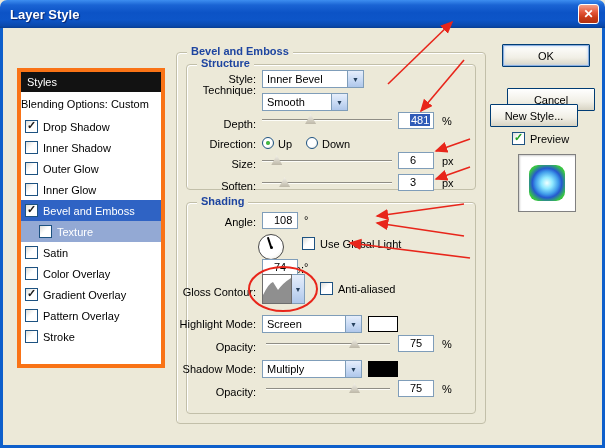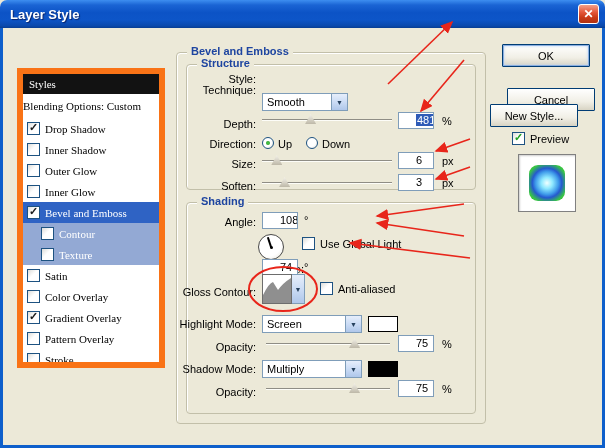--- a/index.html
+++ b/index.html
@@ -25,21 +25,21 @@
   }
   .winbody {
     position:absolute; top:28px; left:0; right:0; bottom:0;
     background:#ECE9D8;
     border:3px solid #0E5FCB; border-top:none;
   }
 
   
   .styles-list {
     position:absolute; left:14px; top:40px; width:148px; height:300px;
-    background:#fff; border:6px solid #f97316; overflow:hidden;font-family:Liberation Serif, serif;
+    background:#fff; border:4px solid #f97316; overflow:hidden;
   }
   .styles-header { height:21px; line-height:21px; background:#121212; color:#fff; padding-left:6px; border-bottom:1px solid #fff; }
   .blending-row { height:23px; line-height:23px; background:#fff; cursor:pointer; }
   .srow { height:21px; display:flex; align-items:center; gap:5px; padding-left:4px; cursor:pointer; }
   .srow.sub { padding-left:18px; }
   .srow.selected { background:#2F63C4; color:#fff; }
   .srow.subsel { background:#93A9D4; color:#fff; }
 
   
   .lcb, .cb {
@@ -61,21 +61,21 @@
     box-shadow:inset 1px 1px 0 #fff; }
   .gb-title { position:absolute; top:-8px; left:10px; background:#ECE9D8; padding:0 4px;
     color:#1E45A0; font-weight:bold; }
 
   
   .rlabel { position:absolute; width:90px; text-align:right; white-space:nowrap; }
   .lbl { position:absolute; white-space:nowrap; }
 
   
   .txt { position:absolute; height:17px; background:#fff; border:1px solid #7F9DB9;
-    font-size:11px; padding:1px 17px; overflow:hidden; white-space:nowrap; }
+    font-size:11px; padding:1px 11px; overflow:hidden; white-space:nowrap; }
   .txt.sel span { background:#2F5BB7; color:#fff; padding:0 1px; }
 
   
   .combo { position:absolute; height:18px; background:#fff; border:1px solid #7F9DB9;
     display:flex; align-items:center; cursor:pointer; }
   .combo .ctext { flex:1; padding:0 4px; overflow:hidden; white-space:nowrap; }
   .combo .cbtn { width:16px; align-self:stretch; border-left:1px solid #7F9DB9;
     background:linear-gradient(180deg,#E6EEFB,#CBDCF5 50%,#AFC7EA);
     display:flex; align-items:center; justify-content:center; font-size:7px; color:#26415E; }
 
@@ -151,24 +151,20 @@
       <div class="srow">
         <span class="lcb"></span>
         <span>Inner Glow</span>
       </div>
       <div class="srow selected">
         <span class="lcb checked"></span>
         <span>Bevel and Emboss</span>
       </div>
       <div class="srow sub subsel">
         <span class="lcb"></span>
-        <span>Contour</span>
-      </div>
-      <div class="srow sub subsel">
-        <span class="lcb"></span>
         <span>Texture</span>
       </div>
       <div class="srow">
         <span class="lcb"></span>
         <span>Satin</span>
       </div>
       <div class="srow">
         <span class="lcb"></span>
         <span>Color Overlay</span>
       </div>
@@ -189,20 +185,24 @@
 
   <div class="groupbox" style="left:176px; top:52px; width:310px; height:372px;">
     <span class="gb-title">Bevel and Emboss</span>
   </div>
 
   <div class="groupbox" style="left:186px; top:64px; width:290px; height:126px;">
     <span class="gb-title">Structure</span>
   </div>
 
   <span class="rlabel" style="left:166px; top:73px;">Style:</span>
+  <div class="combo" style="left:262px; top:70px; width:102px;">
+    <span class="ctext">Inner Bevel</span>
+    <span class="cbtn">▼</span>
+  </div>
 
   <span class="rlabel" style="left:166px; top:84px;">Technique:</span>
   <div class="combo" style="left:262px; top:93px; width:86px;">
     <span class="ctext">Smooth</span>
     <span class="cbtn">▼</span>
   </div>
 
   <span class="rlabel" style="left:166px; top:118px;">Depth:</span>
   <div class="slider" style="left:262px; top:112px; width:130px;">
     <div class="track"></div>

